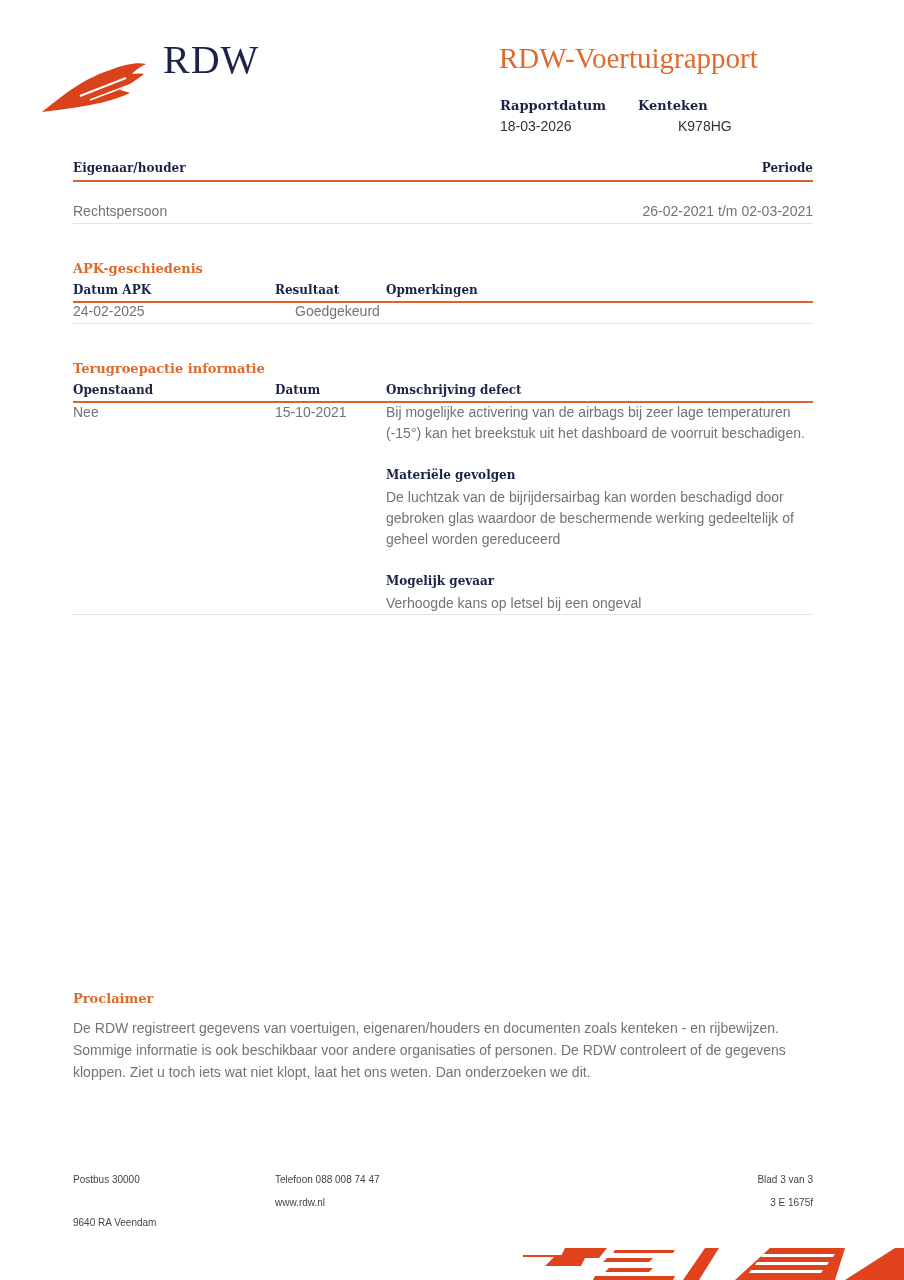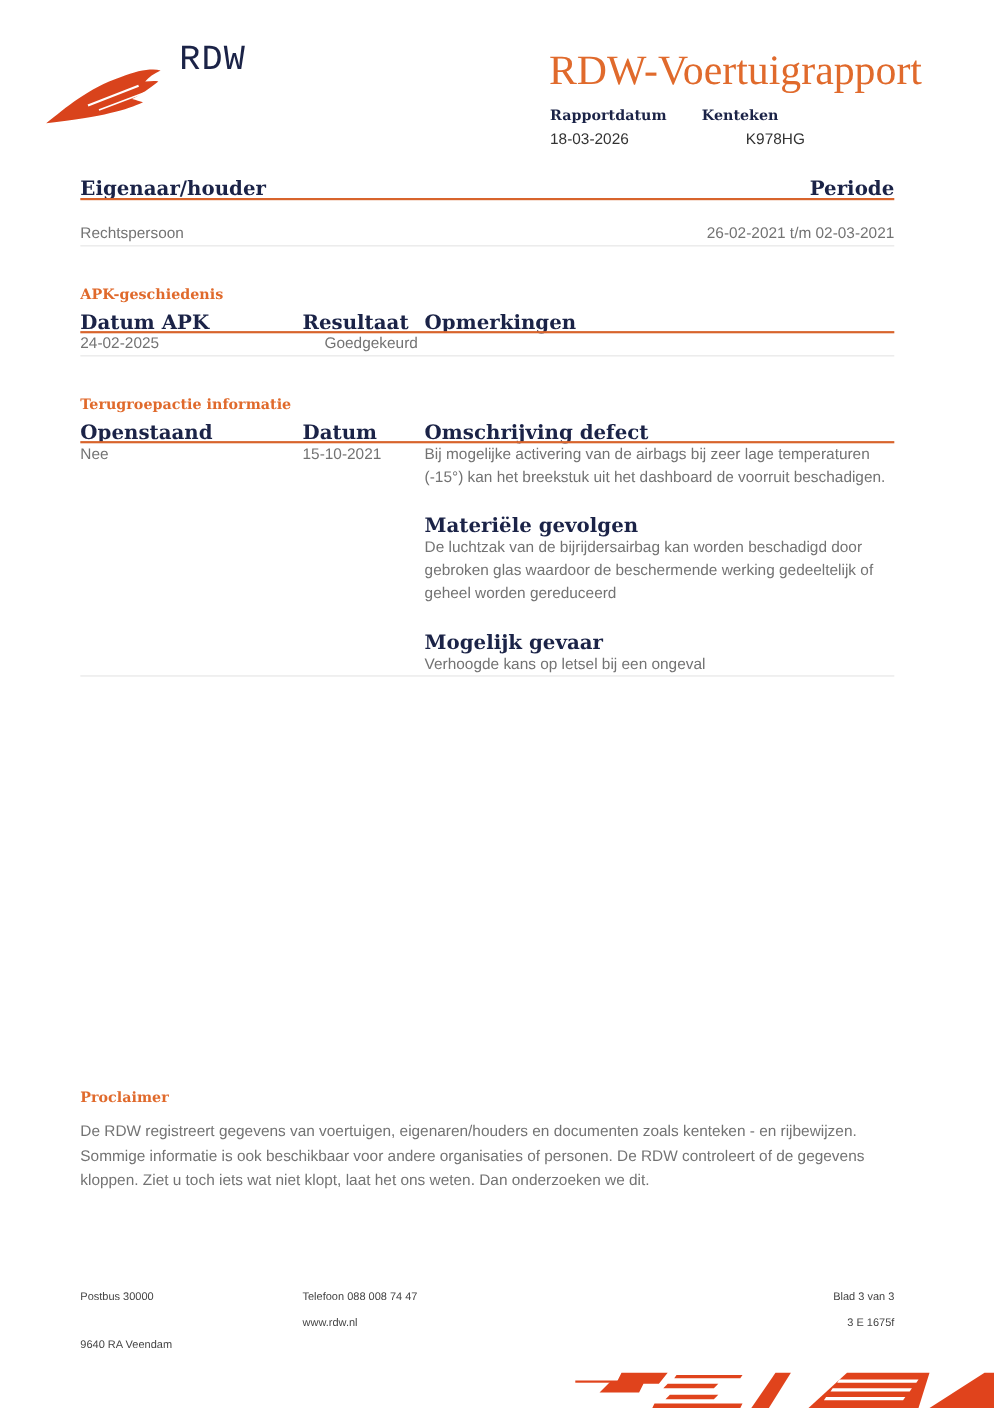--- a/index.html
+++ b/index.html
@@ -1,22 +1,22 @@
 <!DOCTYPE html>
 <html><head>
 <meta charset="utf-8">
 <style>
   html, body { margin:0; padding:0; background:#ffffff; }
   body { width:904px; height:1280px; position:relative; overflow:hidden; font-family:"Liberation Sans", sans-serif; color:#333; }
   .abs { position:absolute; }
-  .logo-text { left:163px; top:36px; font-size:32px; color:#1b2347; font-family:Liberation Mono, monospace; letter-spacing:1px; }
-  .title { left:499px; top:42px; font-size:38px; color:#e06a2c; font-family:"Liberation Serif", serif; }
+  .logo-text { left:163px; top:36px; font-size:40px; color:#1b2347; font-family:Liberation Serif, serif; letter-spacing:1px; }
+  .title { left:499px; top:42px; font-size:29px; color:#e06a2c; font-family:"Liberation Serif", serif; }
   .meta-label { font-family:"DejaVu Serif", serif; font-weight:bold; font-size:13px; color:#1b2347; }
   .meta-val { font-size:14px; color:#333; }
-  .hdr { font-family:"DejaVu Serif", serif; font-weight:bold; font-size:18px; color:#1b2347; }
+  .hdr { font-family:"DejaVu Serif", serif; font-weight:bold; font-size:12px; color:#1b2347; }
   .sec { font-family:"DejaVu Serif", serif; font-weight:bold; font-size:13px; color:#e06a2c; }
   .orule { position:absolute; left:73px; width:740px; height:2px; background:#d8642c; }
   .grule { position:absolute; left:73px; width:740px; height:1px; background:#e4e4e4; }
   .cell { font-size:14px; color:#737373; line-height:21px; }
   .foot { font-size:10px; color:#444; }
 </style>
 </head>
 <body>
 
 <svg class="abs" style="left:40px;top:58px;" width="110" height="56" viewBox="0 0 110 56">

